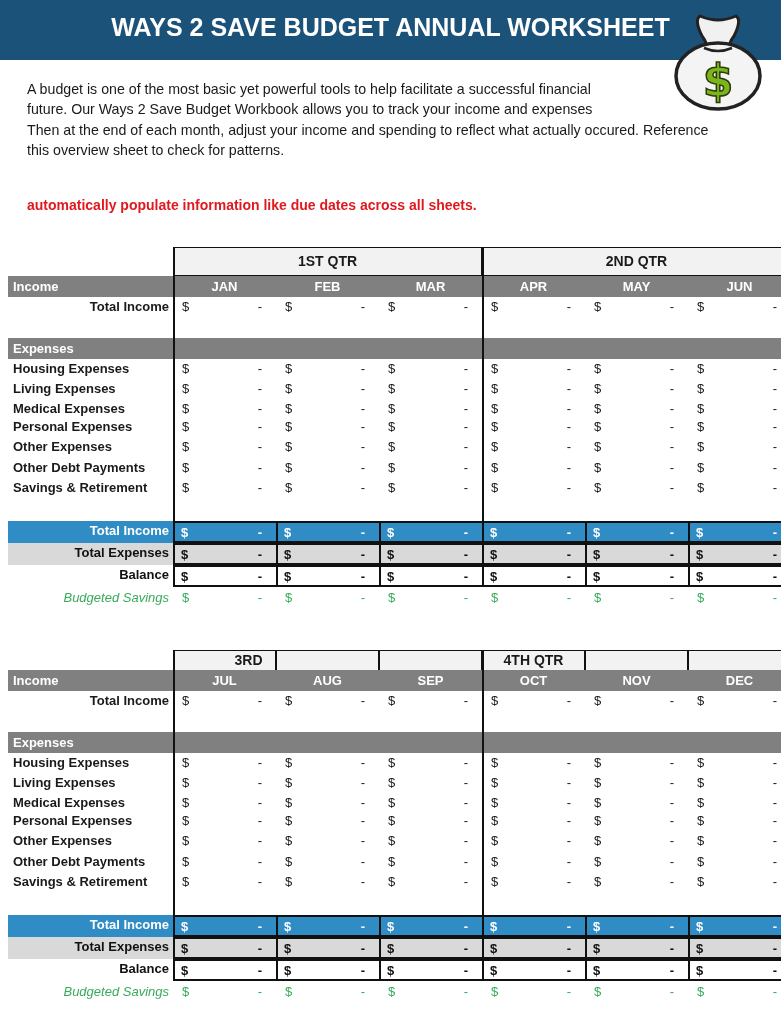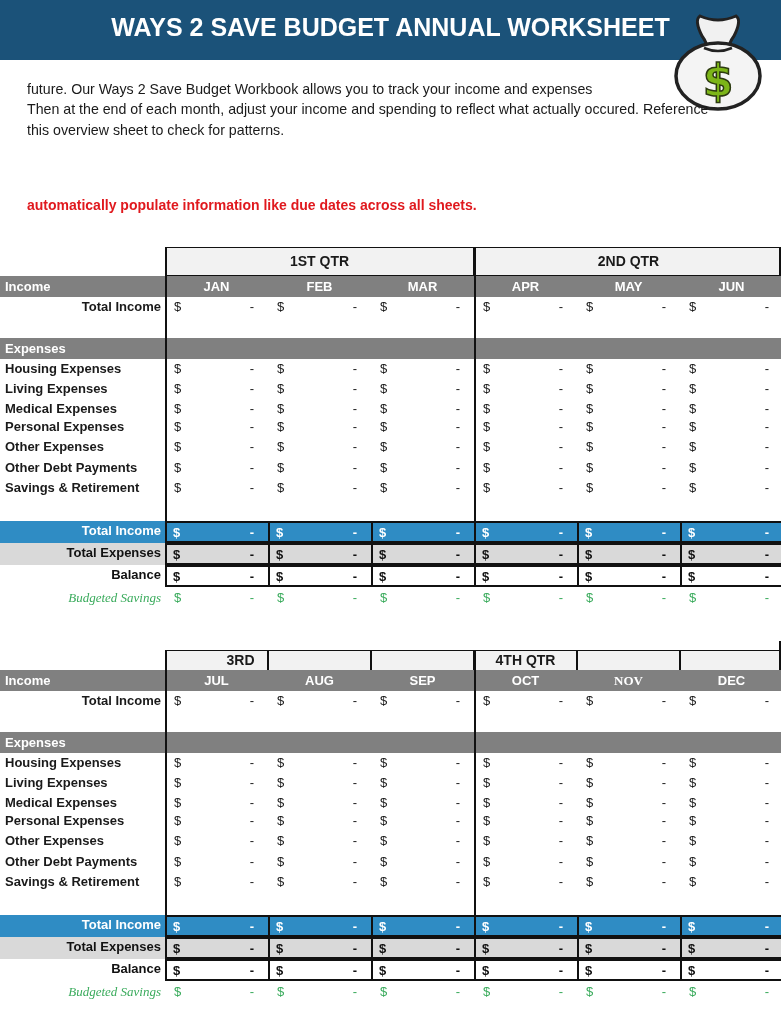--- a/index.html
+++ b/index.html
@@ -4,21 +4,21 @@
 <style>
   * { box-sizing: border-box; margin: 0; padding: 0; }
   body { width: 781px; height: 1024px; background: #ffffff; font-family: "Liberation Sans", sans-serif; position: relative; overflow: hidden; color: #1a1a1a; }
   .header { position: absolute; left: 0; top: 0; width: 781px; height: 60px; background: #1b5279; }
   .header .title { position: absolute; left: 0; width: 781px; top: 13px; text-align: center; color: #fff; font-weight: bold; font-size: 25px; letter-spacing: 0px; padding-right: 0px; }
   .bag { position: absolute; left: 670px; top: 10px; width: 96px; height: 102px; }
   .intro { position: absolute; left: 27px; top: 79px; width: 730px; font-size: 14.2px; line-height: 20.4px; color: #1a1a1a; }
   .intro p { margin: 0; }
   .note { position: absolute; left: 27px; top: 195px; width: 730px; font-size: 14px; line-height: 20.4px; color: #e0191e; font-weight: bold; }
 
-  .section { position: absolute; left: 0; width: 623px; }
+  .section { position: absolute; left: 8px; width: 623px; }
   .qtr-row { position: absolute; left: 165px; height: 29px; display: flex; }
   .qtr-cell { border: 1.5px solid #111; background: #f2f2f2; font-weight: bold; font-size: 14px; text-align: center; line-height: 26px; }
   .bar { position: absolute; left: 0; width: 781px; height: 21px; background: #808080; color: #fff; font-weight: bold; font-size: 13px; line-height: 21px; }
   .bar .lbl { position: absolute; left: 5px; }
   .bar .month { position: absolute; width: 103px; text-align: center; }
   .row { position: absolute; left: 0; width: 781px; height: 20px; font-size: 13px; line-height: 20px; }
   .row .lbl { position: absolute; left: 5px; font-weight: bold; }
   .row .lbl.right { left: auto; right: 620px; text-align: right; }
   .cell { position: absolute; width: 103px; height: 20px; }
   .cell .d { position: absolute; left: 9px; }
@@ -27,36 +27,37 @@
   .sum-row { position: absolute; left: 0; width: 781px; height: 22px; font-size: 13px; line-height: 20px; font-weight: bold; }
   .sum-row .lbl { position: absolute; right: 620px; text-align: right; }
   .sum-cell { position: absolute; height: 22px; border: 2.5px solid #111; }
   .sum-cell .d { position: absolute; left: 6px; }
   .sum-cell .v { position: absolute; right: 14px; }
   .blue { background: #2f8cc4; color: #fff; }
   .gray { background: #d9d9d9; color: #111; }
   .white { background: #fff; color: #111; }
   .blue .sum-cell { border-color: #111; }
   .green-row { position: absolute; left: 0; width: 781px; height: 20px; font-size: 13px; line-height: 20px; color: #3aab5c; }
-  .green-row .lbl { position: absolute; right: 620px; font-style: italic; font-family: Liberation Serif, serif; }
+  .green-row .lbl { position: absolute; right: 620px; font-style: italic; }
 </style>
 </head>
 <body>
 
 <div class="header">
   <div class="title">WAYS 2 SAVE BUDGET ANNUAL WORKSHEET</div>
 </div>
 <svg class="bag" viewBox="0 0 96 102">
   <path d="M30 6 Q48 14 66 6 Q72 10 64 26 Q58 34 60 38 L36 38 Q38 34 32 26 Q24 10 30 6 Z" fill="#f1f1f1" stroke="#222" stroke-width="3"></path>
   <ellipse cx="48" cy="66" rx="42" ry="33" fill="#f4f4f4" stroke="#222" stroke-width="3.5"></ellipse>
   <path d="M34 38 Q48 44 62 38" fill="none" stroke="#222" stroke-width="2.5"></path>
   <text x="48" y="86" text-anchor="middle" font-family="DejaVu Sans, sans-serif" font-weight="bold" font-size="44" fill="#7cb518" stroke="#2c3a10" stroke-width="1.5">$</text>
 </svg>
 
 <div class="intro">
+  <p>A budget is one of the most basic yet powerful tools to help facilitate a successful financial</p>
   <p>future. Our Ways 2 Save Budget Workbook allows you to track your income and expenses</p>
   <p>Then at the end of each month, adjust your income and spending to reflect what actually occured. Reference</p>
   <p>this overview sheet to check for patterns.</p>
 </div>
 <div class="note">
   <p>automatically populate information like due dates across all sheets.</p>
 </div>
 
 <div id="sections">
     <div class="section" style="top: 247px; height: 360px;">
@@ -412,21 +413,21 @@
         <div class="qtr-cell" style="width: 103px; height: 21px; line-height: 18px;">4TH QTR</div>
         <div class="qtr-cell" style="width: 103px; height: 21px; line-height: 18px;"></div>
         <div class="qtr-cell" style="width: 103px; height: 21px; line-height: 18px;"></div>
       </div>
       <div class="bar" style="top: 29px;">
         <span class="lbl">Income</span>
         <span class="month" style="left: 165px;">JUL</span>
         <span class="month" style="left: 268px;">AUG</span>
         <span class="month" style="left: 371px;">SEP</span>
         <span class="month" style="left: 474px;">OCT</span>
-        <span class="month" style="left: 577px; font-family: Liberation Serif, serif;">NOV</span>
+        <span class="month" style="left: 577px;">NOV</span>
         <span class="month" style="left: 680px;">DEC</span>
       </div>
       <div class="row" style="top: 50px;">
         <span class="lbl right">Total Income</span>
         <div class="cell" style="left: 165px;">
           <span class="d">$</span>
           <span class="v">-</span>
         </div>
         <div class="cell" style="left: 268px;">
           <span class="d">$</span>

